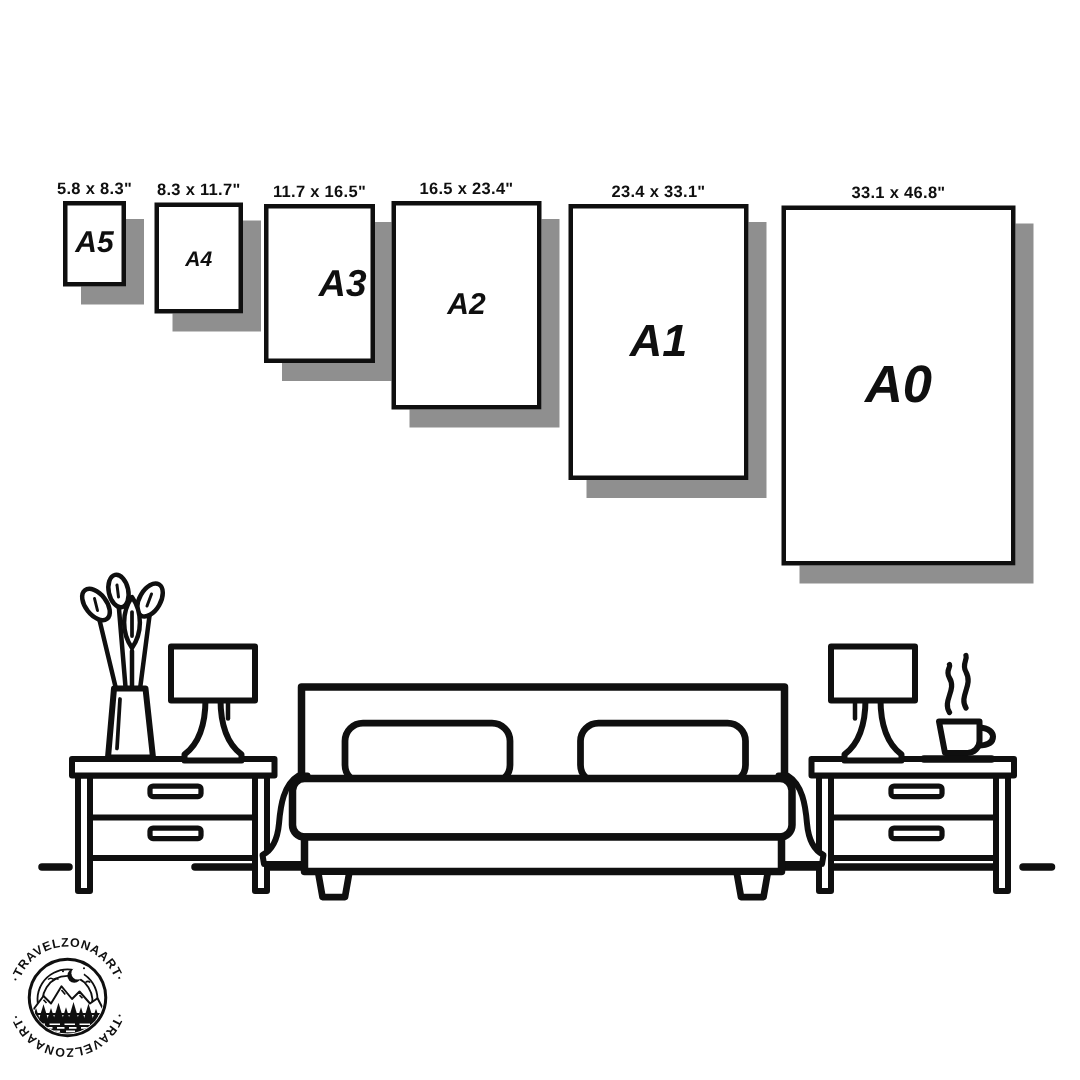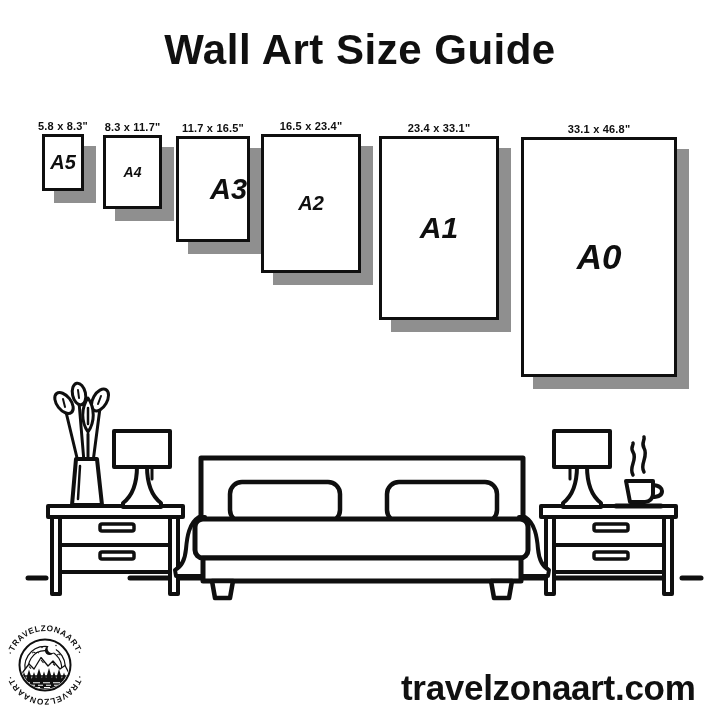--- a/index.html
+++ b/index.html
@@ -16,41 +16,40 @@
     position:absolute;box-sizing:border-box;background:#fff;border:3px solid #0f0f0f;
     box-shadow:12px 12px 0 0 #8f8f8f;display:flex;align-items:center;justify-content:center;
   }
   .frame-label{
     position:absolute;bottom:calc(100% + 5px);left:50%;transform:translateX(-50%);
     white-space:nowrap;font-size:11px;font-weight:700;letter-spacing:.2px;color:#0f0f0f;
   }
   .frame-name{font-weight:700;color:#0f0f0f;font-style:italic;}
   #frame-a5{left:42px; top:134px;width:42px; height:57px;}  #frame-a5 .frame-name{font-size:20px;}
   #frame-a4{left:103px;top:135px;width:59px; height:74px;}  #frame-a4 .frame-name{font-size:14px;}
-  #frame-a3{left:176px;top:136px;width:74px; height:106px;} #frame-a3 .frame-name{font-size:29px;margin-left:31px;}
+  #frame-a3{left:176px;top:136px;width:74px; height:106px;} #frame-a3 .frame-name{font-size:25px;margin-left:31px;}
   #frame-a2{left:261px;top:134px;width:100px;height:139px;} #frame-a2 .frame-name{font-size:20px;}
   #frame-a1{left:379px;top:136px;width:120px;height:184px;} #frame-a1 .frame-name{font-size:30px;}
   #frame-a0{left:521px;top:137px;width:156px;height:240px;} #frame-a0 .frame-name{font-size:35px;}
   
   .scene{position:absolute;left:0;top:380px;width:720px;height:230px;}
   
   .badge{position:absolute;left:0;top:620px;width:90px;height:90px;}
   .badge text{font-family:"Liberation Sans", sans-serif;font-weight:700;font-size:8.3px;letter-spacing:.5px;fill:#0f0f0f;}
   
   .website{
     position:absolute;left:401px;top:668px;font-size:35px;font-weight:800;
     letter-spacing:-.3px;color:#101010;white-space:nowrap;
   }
 </style>
 </head>
 <body>
 
 <div class="page">
 
-  <h1 class="title">Wall Art Size Guide</h1>
 
   <div class="frame" id="frame-a5">
     <div class="frame-label">5.8 x 8.3"</div>
     <div class="frame-name">A5</div>
   </div>
   <div class="frame" id="frame-a4">
     <div class="frame-label">8.3 x 11.7"</div>
     <div class="frame-name">A4</div>
   </div>
   <div class="frame" id="frame-a3">
@@ -192,15 +191,14 @@
         <path d="M61 61 L64 52.5 L67 61 Z"></path>
           <path d="M65.5 61 L68 54.5 L70.5 61 Z"></path>
       </g>
       <rect x="20" y="60" width="50" height="10" fill="#0f0f0f"></rect>
       <path d="M23 62.8 H67" stroke="#ffffff" stroke-width="1.1" stroke-dasharray="7 3"></path>
       <path d="M22 65.2 H68" stroke="#ffffff" stroke-width="1.1" stroke-dasharray="5 3"></path>
       <path d="M24 67.6 H66" stroke="#ffffff" stroke-width="1.1" stroke-dasharray="6 4"></path>
     </g>
   </svg>
 
-  <div class="website">travelzonaart.com</div>
 
 </div>
 
 </body></html>

